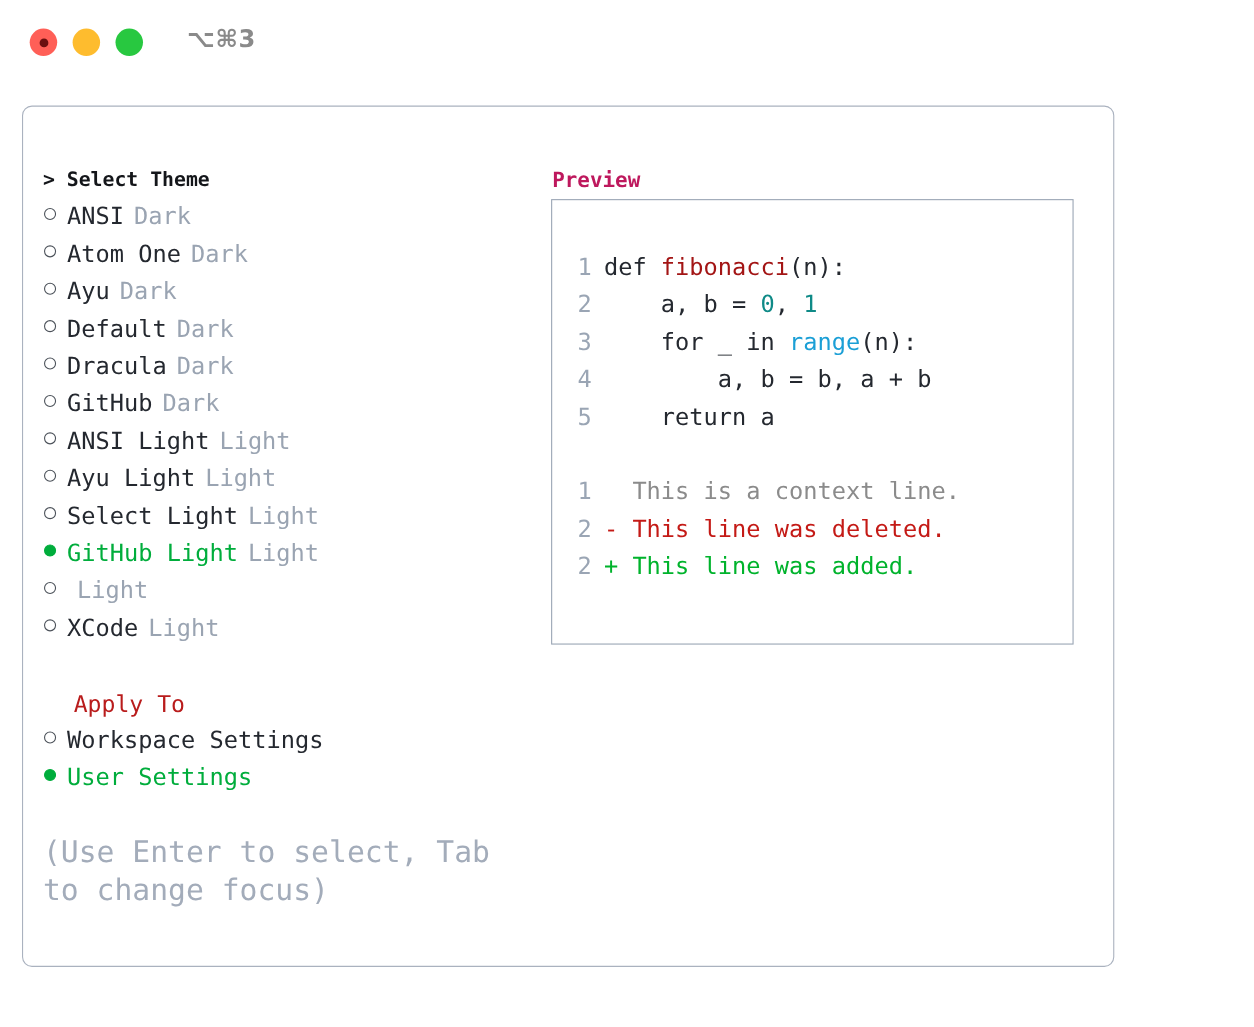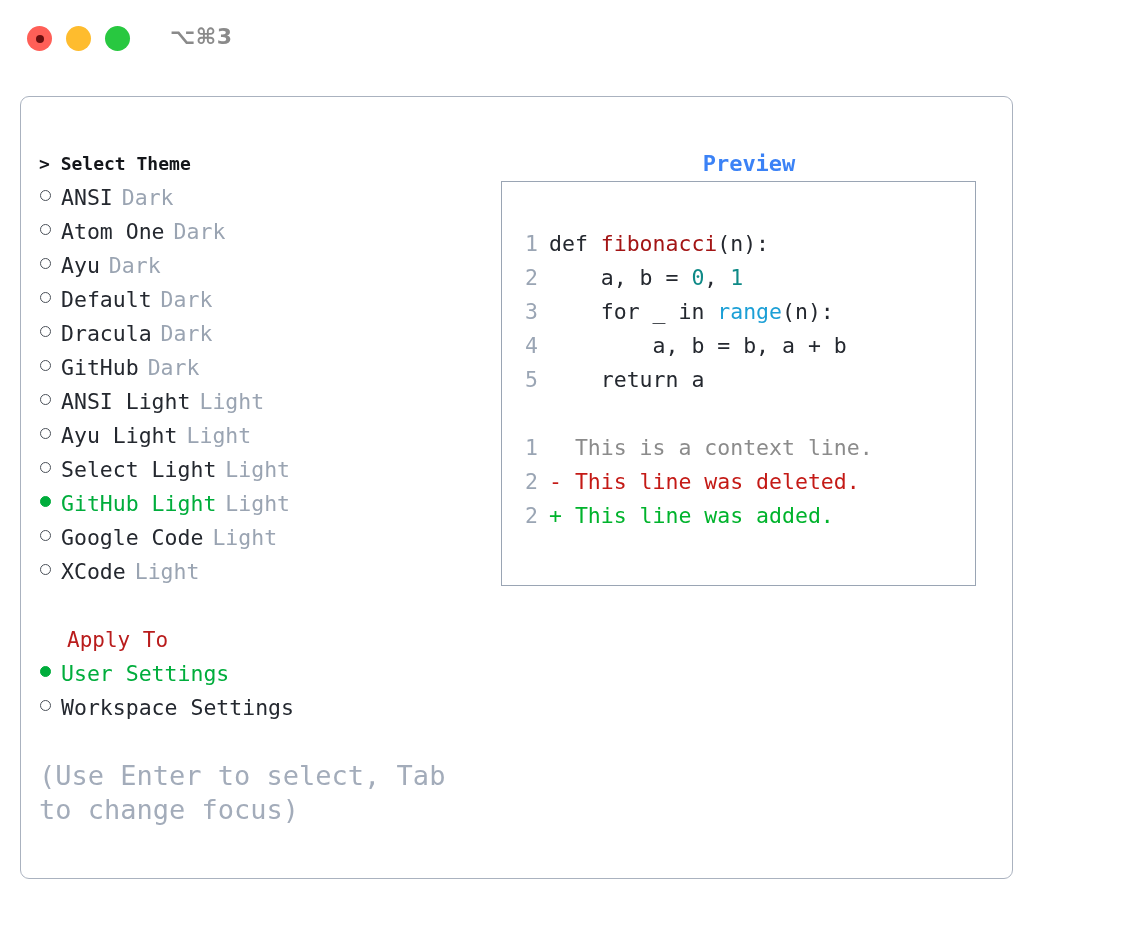--- a/index.html
+++ b/index.html
@@ -151,26 +151,25 @@
   }
 
   
   .right-col {
     position: absolute;
     left: 480px;
     top: 50px;
     width: 495px;
   }
   .preview-title {
-    font-size: 22px;
+    font-size: 19px;
     font-weight: bold;
-    color: #3b82f6;
+    color: #be185d;
     line-height: 34px;
     padding-left: 1px;
-    text-align: center;
   }
   .preview-box {
     width: 475px;
     height: 405px;
     border: 1.6px solid #9aa5b4;
     box-sizing: border-box;
     background: #ffffff;
     position: relative;
   }
   .code {
@@ -219,30 +218,30 @@
           <div class="opt"><span class="bullet"></span><span class="opt-label">ANSI</span><span class="opt-kind">Dark</span></div>
           <div class="opt"><span class="bullet"></span><span class="opt-label">Atom One</span><span class="opt-kind">Dark</span></div>
           <div class="opt"><span class="bullet"></span><span class="opt-label">Ayu</span><span class="opt-kind">Dark</span></div>
           <div class="opt"><span class="bullet"></span><span class="opt-label">Default</span><span class="opt-kind">Dark</span></div>
           <div class="opt"><span class="bullet"></span><span class="opt-label">Dracula</span><span class="opt-kind">Dark</span></div>
           <div class="opt"><span class="bullet"></span><span class="opt-label">GitHub</span><span class="opt-kind">Dark</span></div>
           <div class="opt"><span class="bullet"></span><span class="opt-label">ANSI Light</span><span class="opt-kind">Light</span></div>
           <div class="opt"><span class="bullet"></span><span class="opt-label">Ayu Light</span><span class="opt-kind">Light</span></div>
           <div class="opt"><span class="bullet"></span><span class="opt-label">Select Light</span><span class="opt-kind">Light</span></div>
           <div class="opt selected"><span class="bullet"></span><span class="opt-label">GitHub Light</span><span class="opt-kind">Light</span></div>
-          <div class="opt"><span class="bullet"></span><span class="opt-label">Google Code</span><span class="opt-kind">Light</span></div>
+          <div class="opt"><span class="bullet"></span><span class="opt-kind">Light</span></div>
           <div class="opt"><span class="bullet"></span><span class="opt-label">XCode</span><span class="opt-kind">Light</span></div>
         </div>
 
       <div class="blank-line"></div>
 
       <div class="section-label">Apply To</div>
       <div id="apply-options">
+          <div class="opt"><span class="bullet"></span><span class="opt-label">Workspace Settings</span></div>
           <div class="opt selected"><span class="bullet"></span><span class="opt-label">User Settings</span></div>
-          <div class="opt"><span class="bullet"></span><span class="opt-label">Workspace Settings</span></div>
         </div>
 
       <div class="blank-line"></div>
 
       <div class="hint">(Use Enter to select, Tab to change focus)</div>
     </div>
 
     <div class="right-col">
       <div class="preview-title">Preview</div>
       <div class="preview-box">

